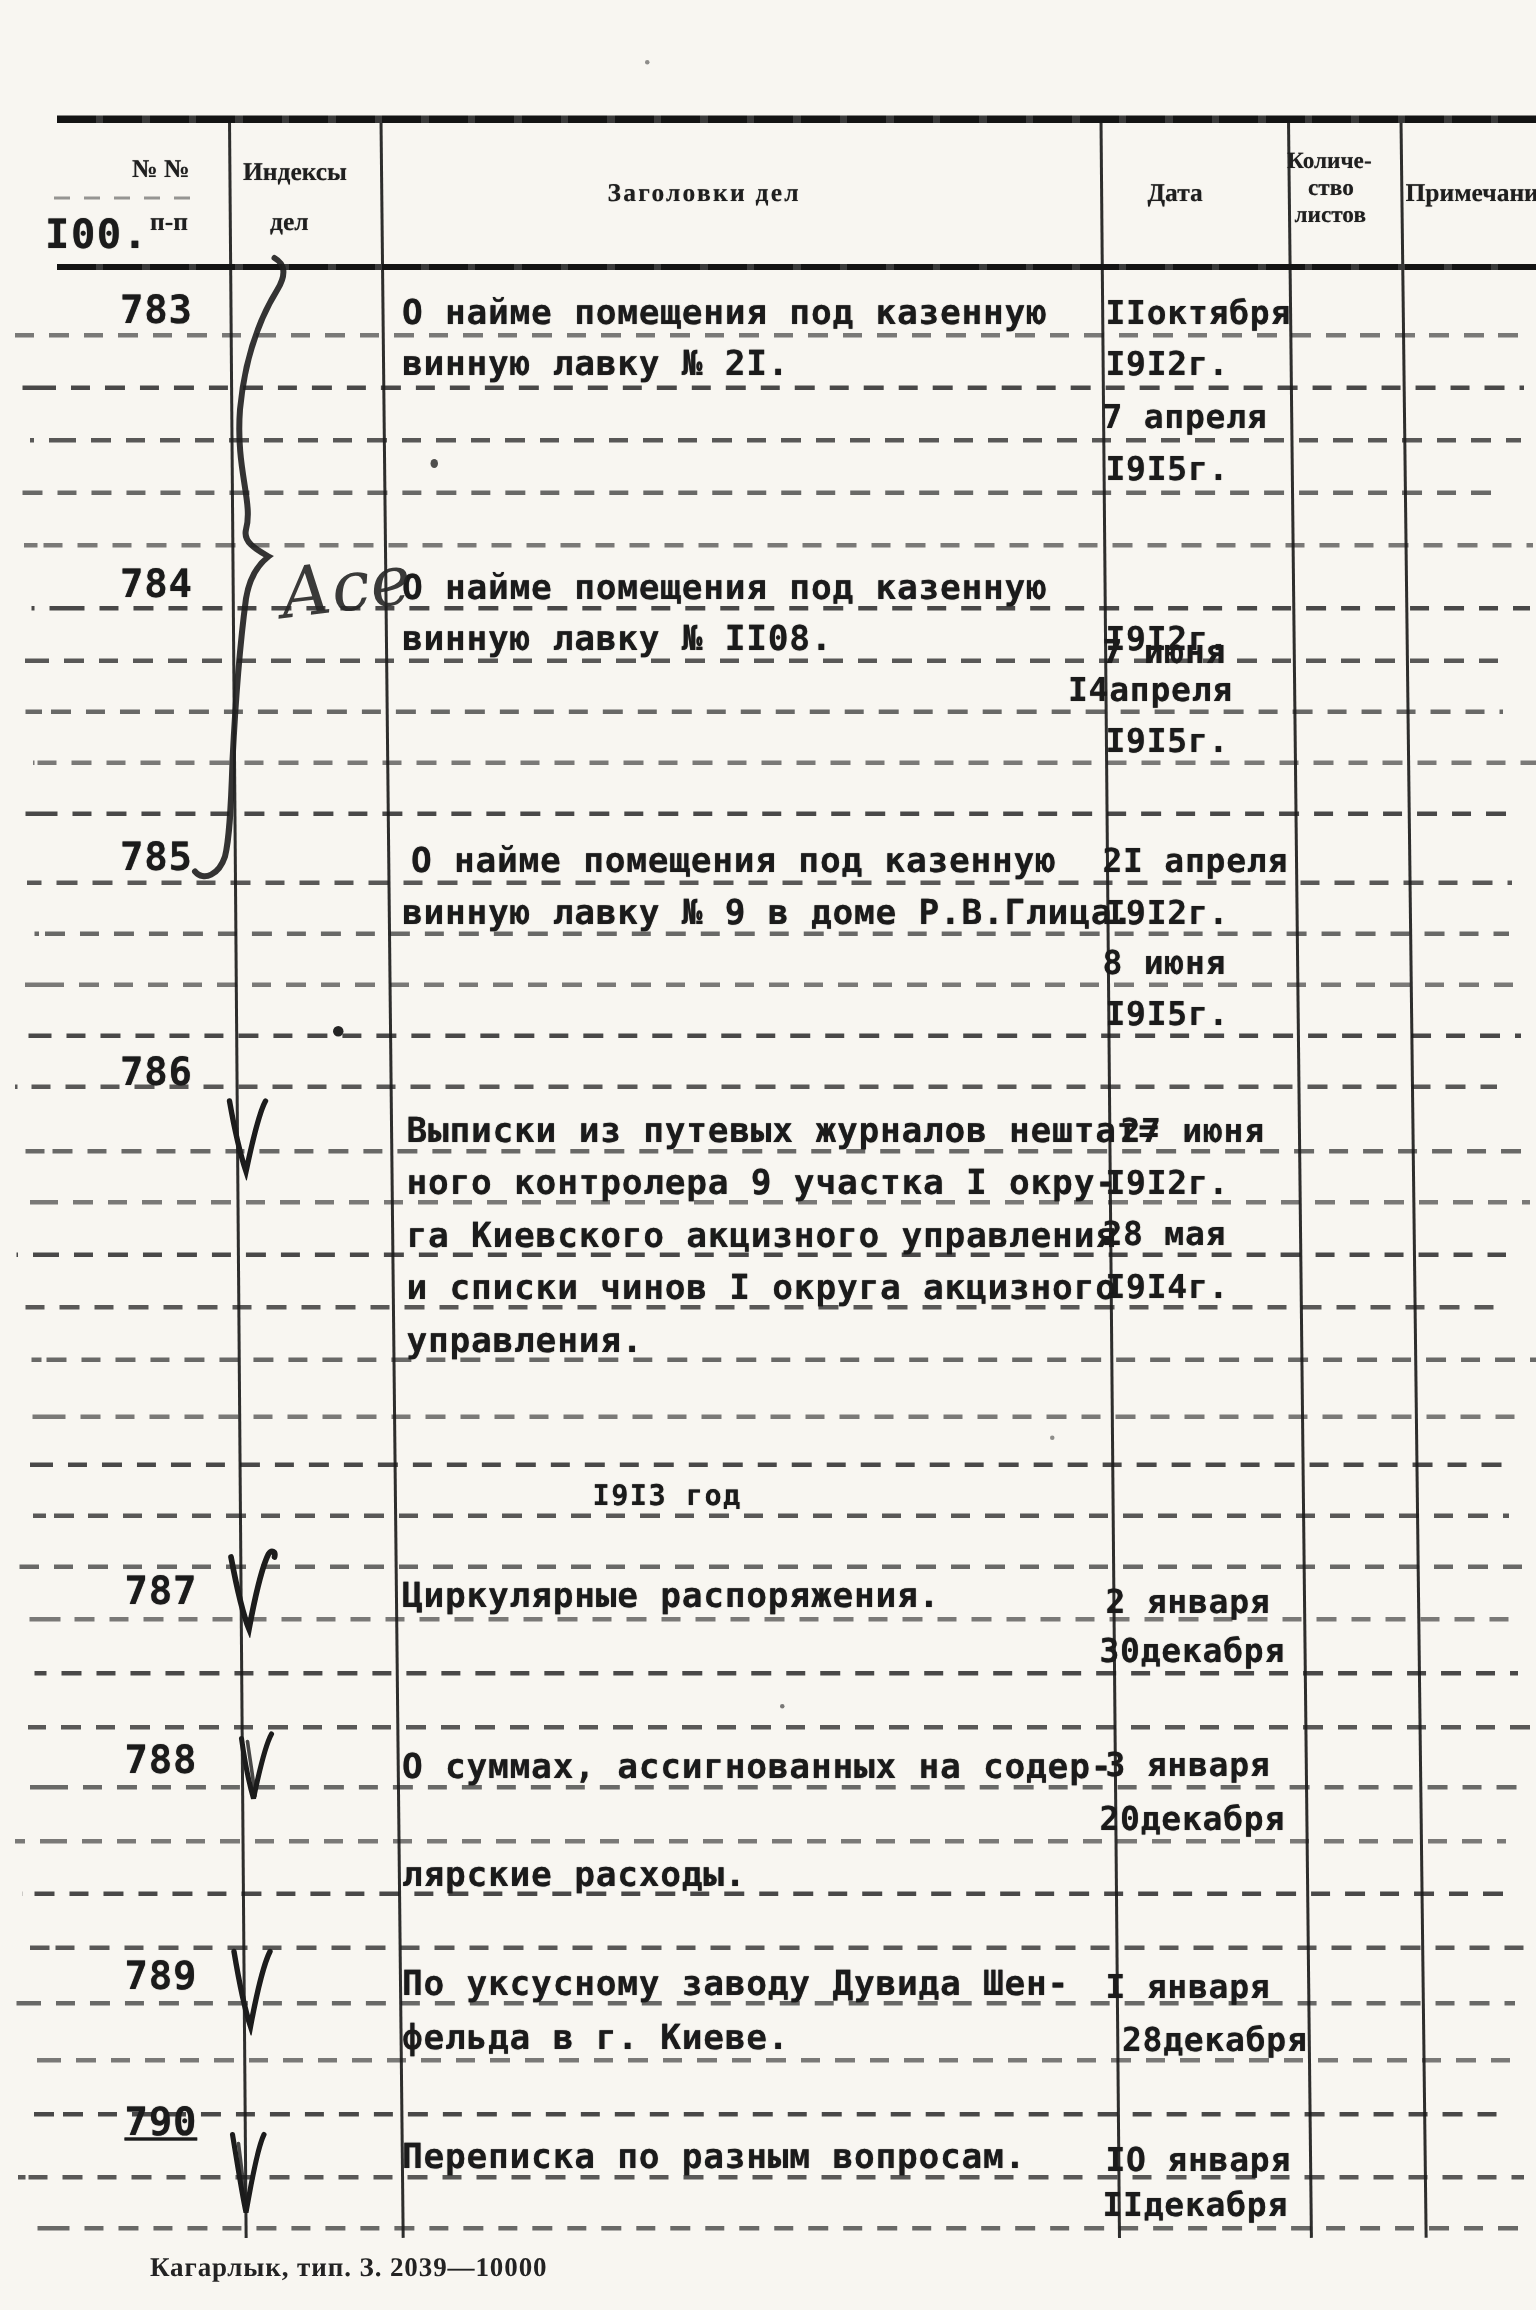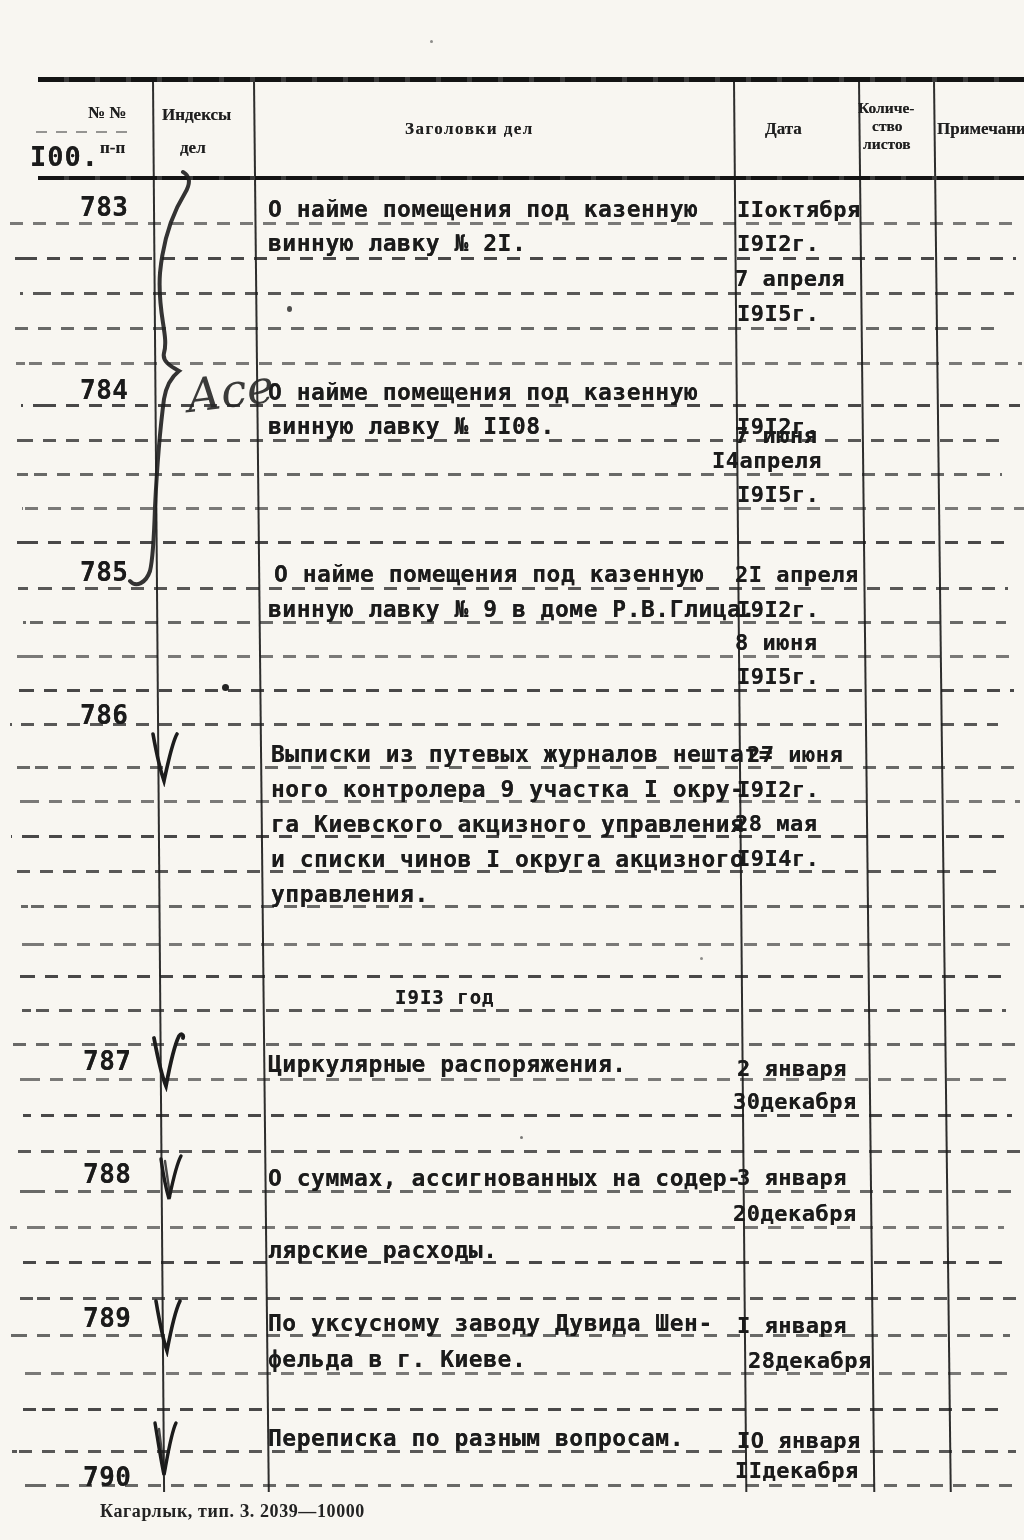--- a/index.html
+++ b/index.html
@@ -145,21 +145,21 @@
   <div class="tw" style="left:268px;top:1237px;">лярские расходы.</div>
   <div class="tw date" style="left:737px;top:1165px;text-align:center;">3 января</div>
   <div class="tw date" style="left:733px;top:1201px;">20декабря</div>
 
   <div class="tw num" style="left:83px;top:1305px;">789</div>
   <div class="tw" style="left:268px;top:1310px;">По уксусному заводу Дувида Шен-</div>
   <div class="tw" style="left:268px;top:1346px;">фельда в г. Киеве.</div>
   <div class="tw date" style="left:737px;top:1313px;">I января</div>
   <div class="tw date" style="left:713px;top:1348px;margin-left:35px;">28декабря</div>
 
-  <div class="tw num" style="left:83px;top:1464px;">790</div>
+  <div class="tw num" style="left:83px;top:1402px;text-decoration:underline;">790</div>
   <div class="tw" style="left:268px;top:1425px;">Переписка по разным вопросам.</div>
   <div class="tw date" style="left:737px;top:1428px;">IО января</div>
   <div class="tw date" style="left:735px;top:1458px;">IIдекабря</div>
 
   <div class="footer" style="left:100px;top:1501px;">Кагарлык, тип. З. 2039—10000</div>
 
   <div class="speck" style="left:222px;top:684px;width:7px;height:7px;"></div>
   <div class="speck" style="left:287px;top:306px;width:5px;height:6px;opacity:.8;"></div>
   <div class="speck" style="left:520px;top:1136px;width:3px;height:3px;opacity:.6;"></div>
   <div class="speck" style="left:700px;top:957px;width:3px;height:3px;opacity:.5;"></div>

